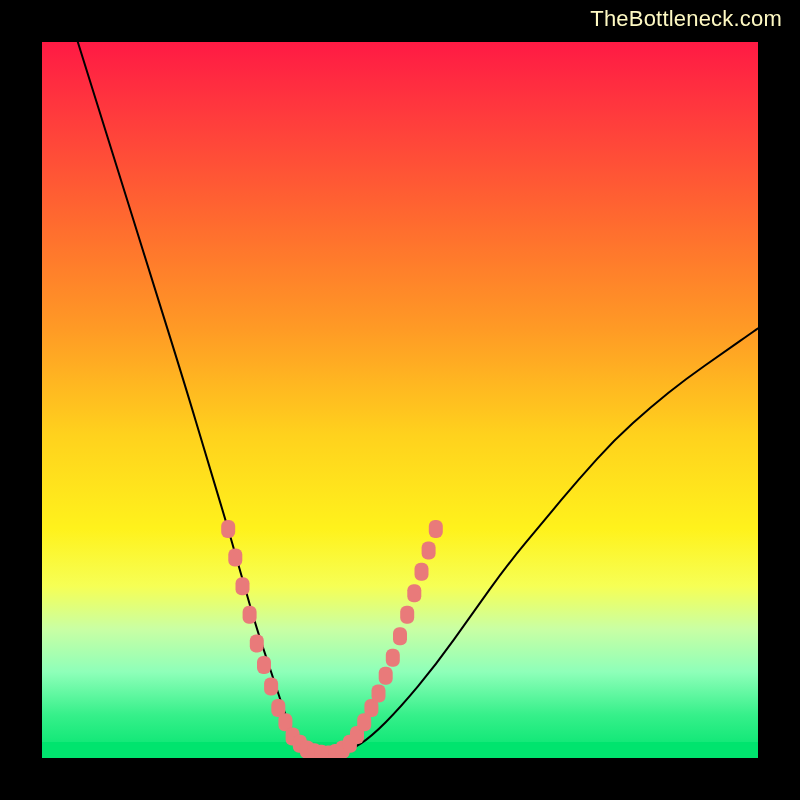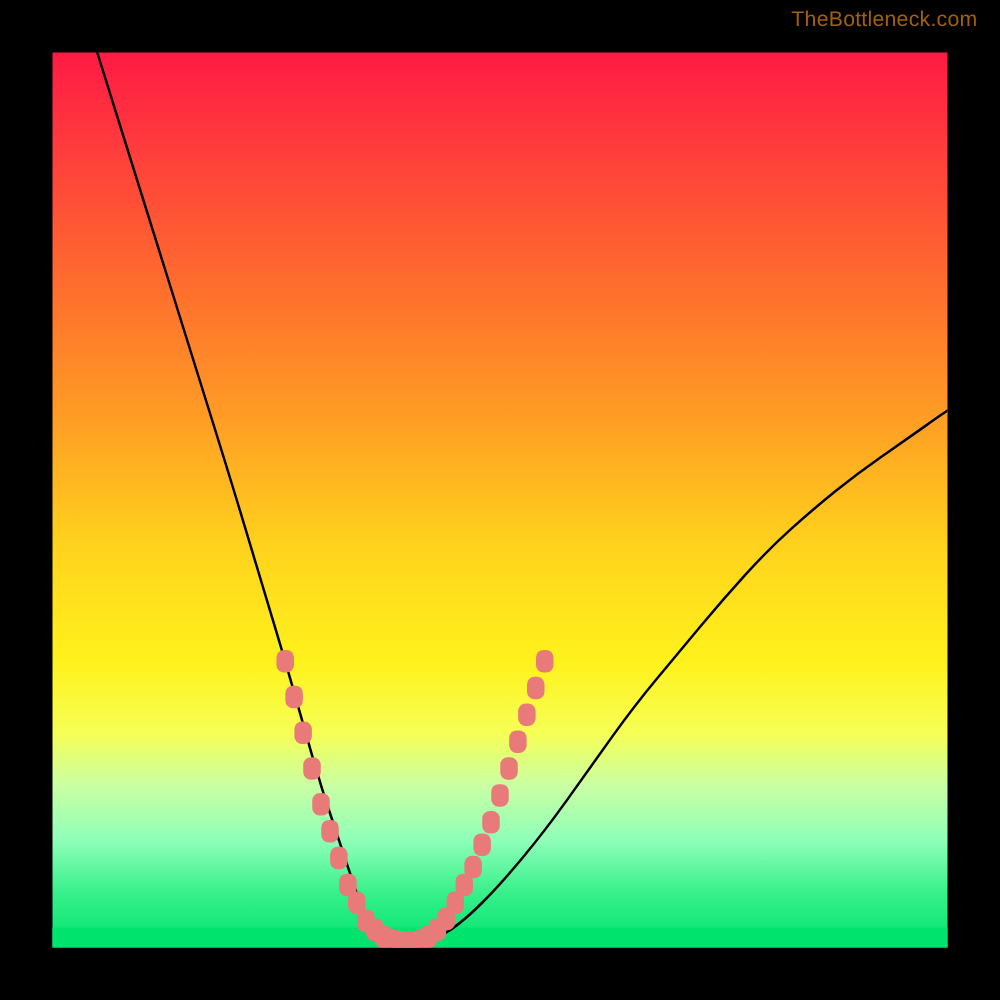--- a/index.html
+++ b/index.html
@@ -46,22 +46,22 @@
     left: 0;
     right: 0;
     bottom: 0;
     height: 16px;
     background: #00e46e;
   }
   .watermark {
     position: absolute;
     top: 6px;
     right: 18px;
-    color: #a16207;
-    font-size: 17px;
+    color: #fef9c3;
+    font-size: 22px;
     font-weight: 400;
     letter-spacing: 0.2px;
     user-select: none;
   }
   svg.curve {
     position: absolute;
     left: 0;
     top: 0;
     width: 716px;
     height: 716px;

